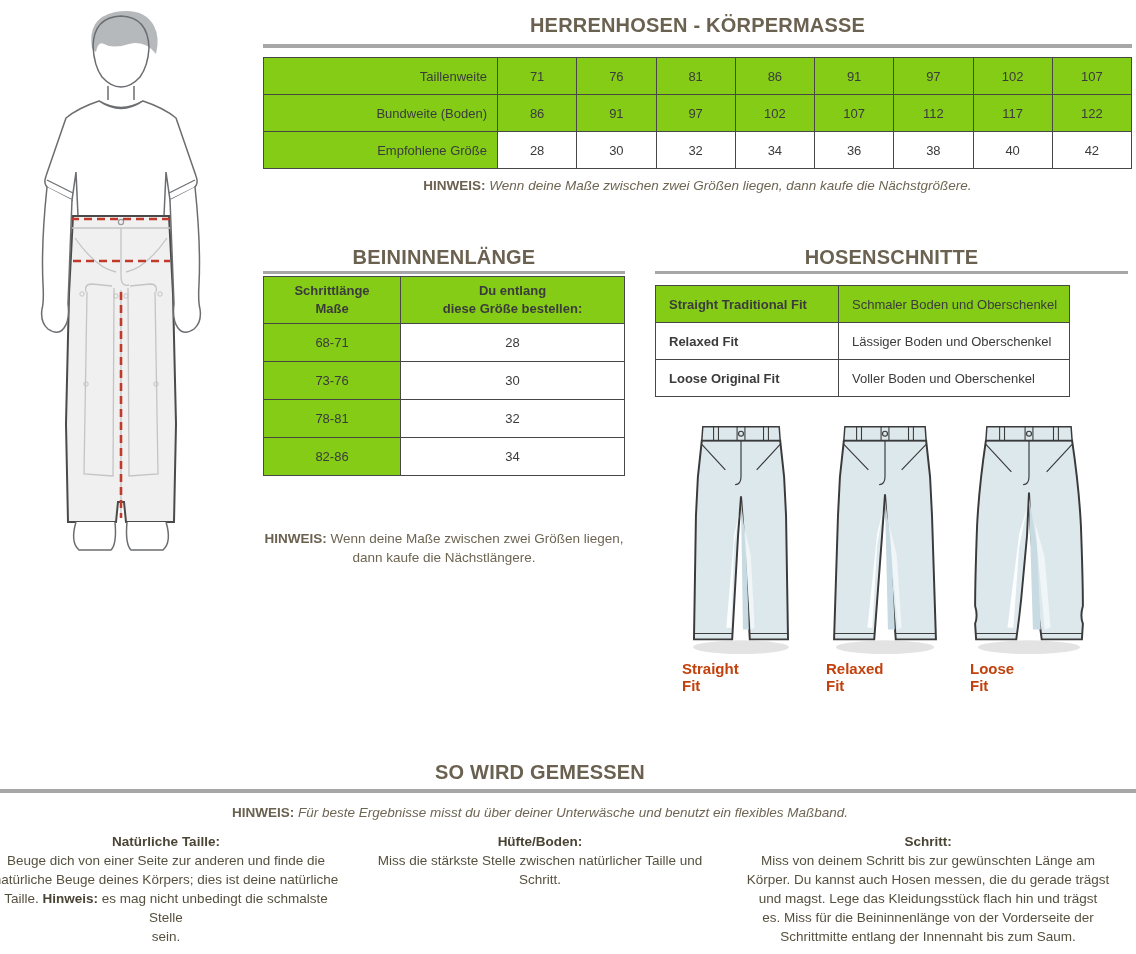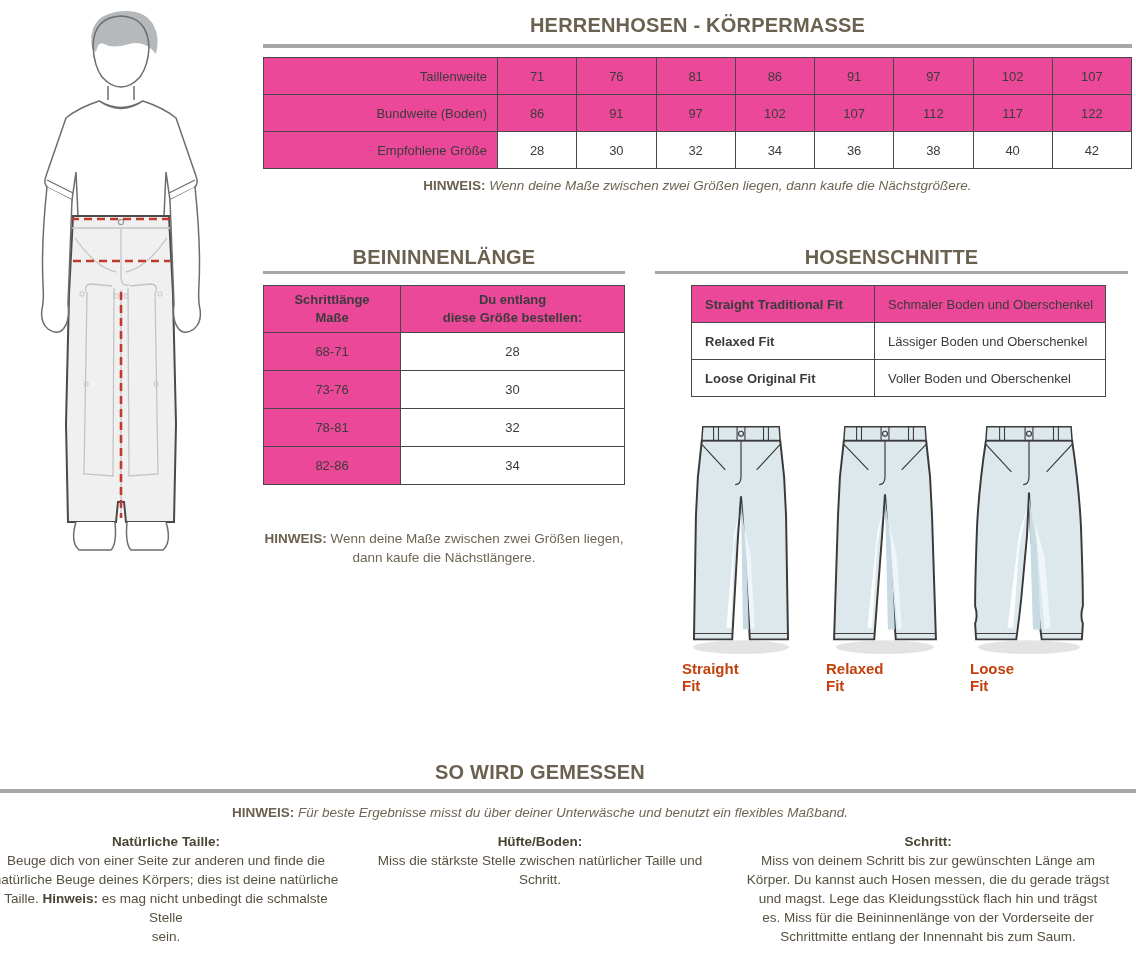--- a/index.html
+++ b/index.html
@@ -10,35 +10,35 @@
   }
   .abs { position:absolute; }
   .sec-title {
     font-weight:bold; font-size:20px; letter-spacing:0.2px;
     color:#6a6150; text-align:center; white-space:nowrap;
   }
   .rule { background:#a7a7a7; }
 
   table { border-collapse:collapse; table-layout:fixed; }
   td, th { border:1.5px solid #474747; font-size:13px; color:#3b3b3b; }
-  .shaded { background:#ec4899; }
+  .shaded { background:#84cc16; }
 
   
   .size-table { width:869px; }
   .size-table td { height:37px; text-align:center; }
   .size-table td.lbl { width:234px; text-align:right; padding-right:10px; }
 
   
   .inseam-table { width:362px; }
   .inseam-table th { height:47px; font-size:13px; font-weight:bold; line-height:1.35; }
   .inseam-table td { height:38px; text-align:center; }
   .inseam-table .c1 { width:137px; }
 
   
-  .fits-table { width:415px;margin-left:36px; }
+  .fits-table { width:415px; }
   .fits-table td { height:37px; padding-left:13px; }
   .fits-table td.name { width:183px; font-weight:bold; }
 
   .note { font-size:13.5px; color:#6e6553; text-align:center; line-height:19px; }
   .note b { color:#6a6150; font-style:normal; }
   .note .it { font-style:italic; }
 
   .fit-label { font-size:15px; font-weight:bold; color:#c2410c;
                text-align:left; line-height:17px; }
 
@@ -140,21 +140,21 @@
   </tbody>
     </table>
 
   <div class="abs note" style="left:263px; top:176px; width:869px;">
     <b>HINWEIS:</b><span class="it"> Wenn deine Maße zwischen zwei Größen liegen, dann kaufe die Nächstgrößere.</span>
   </div>
 
   <div class="abs sec-title" style="left:263px; top:246px; width:362px;">BEININNENLÄNGE</div>
   <div class="abs rule" style="left:263px; top:271px; width:362px; height:3px;"></div>
 
-  <table class="abs inseam-table" style="left:263px; top:285px;">
+  <table class="abs inseam-table" style="left:263px; top:276px;">
     <tbody>
         <tr>
       <th class="c1 shaded">
         <div>Schrittlänge</div>
         <div>Maße</div>
       </th>
       <th class="shaded">
         <div>Du entlang</div>
         <div>diese Größe bestellen:</div>
       </th>

